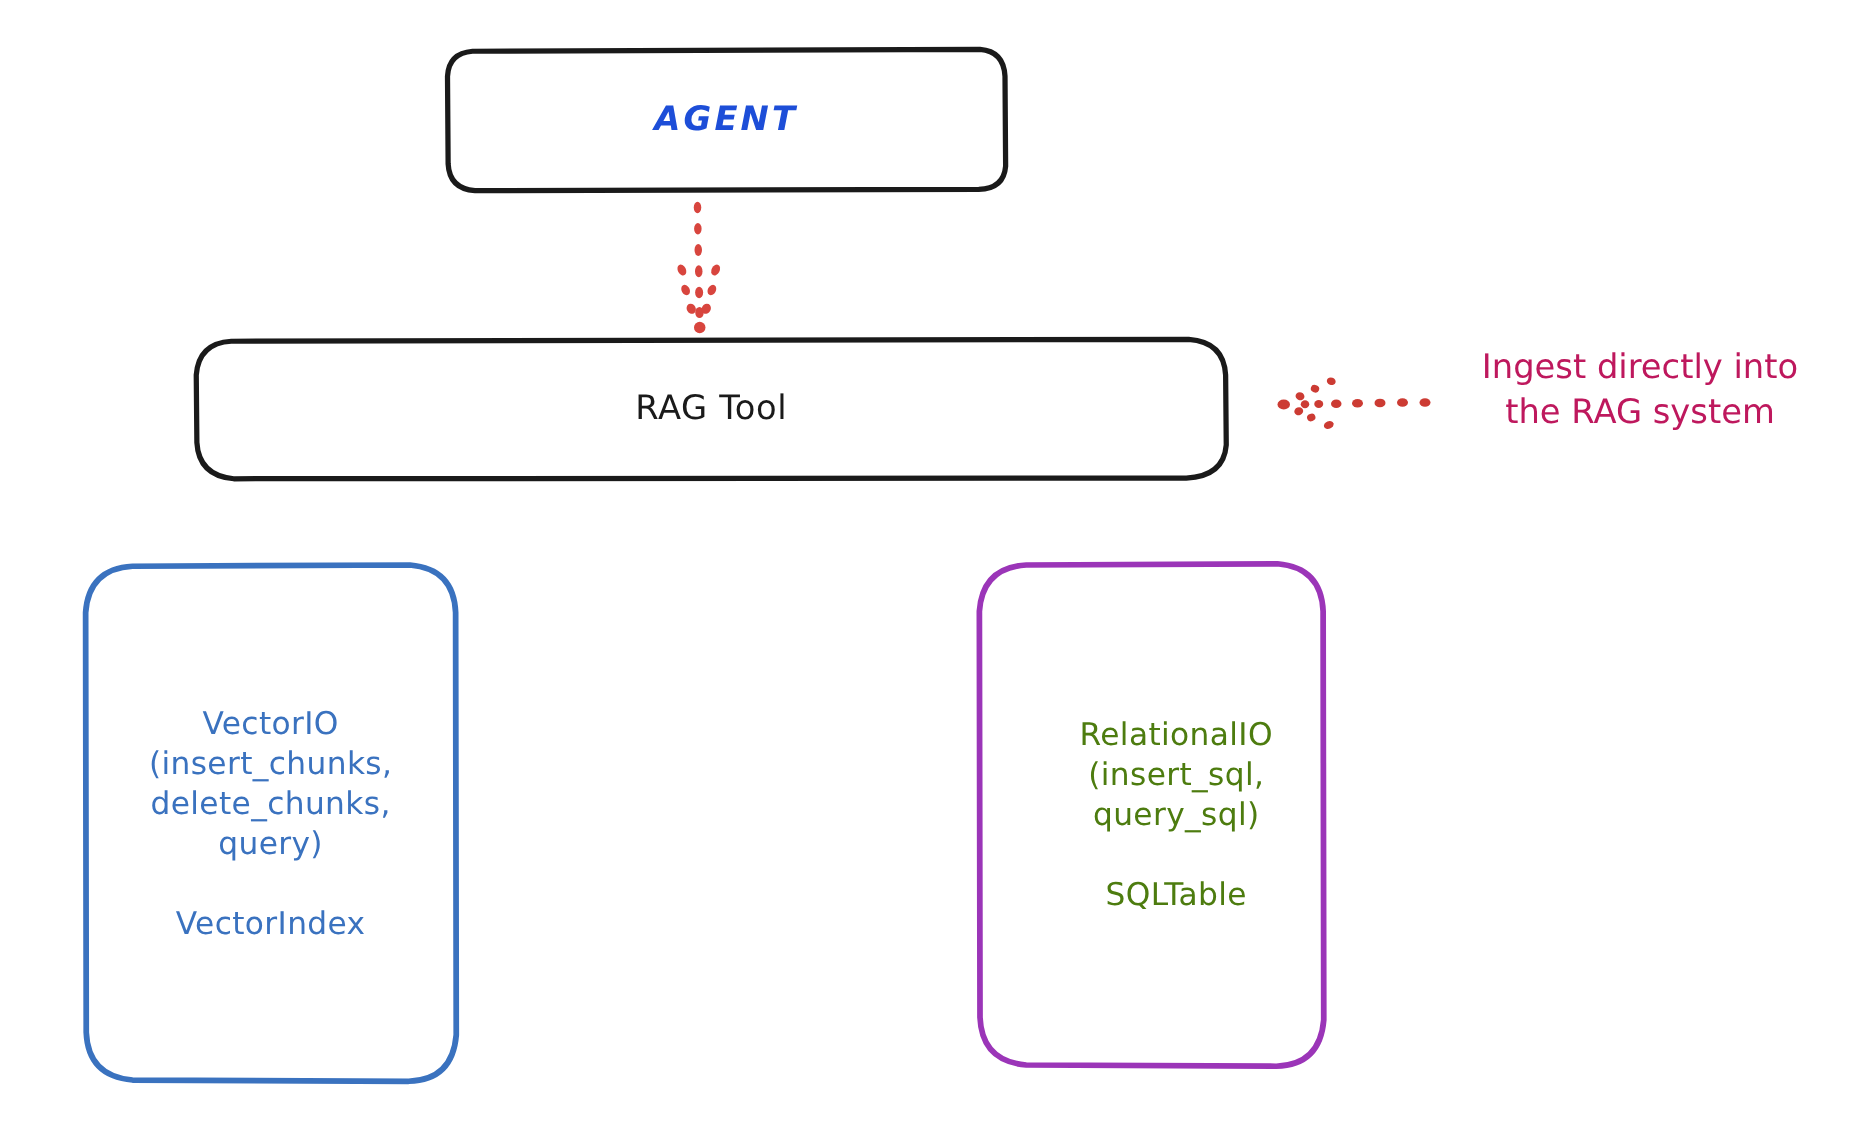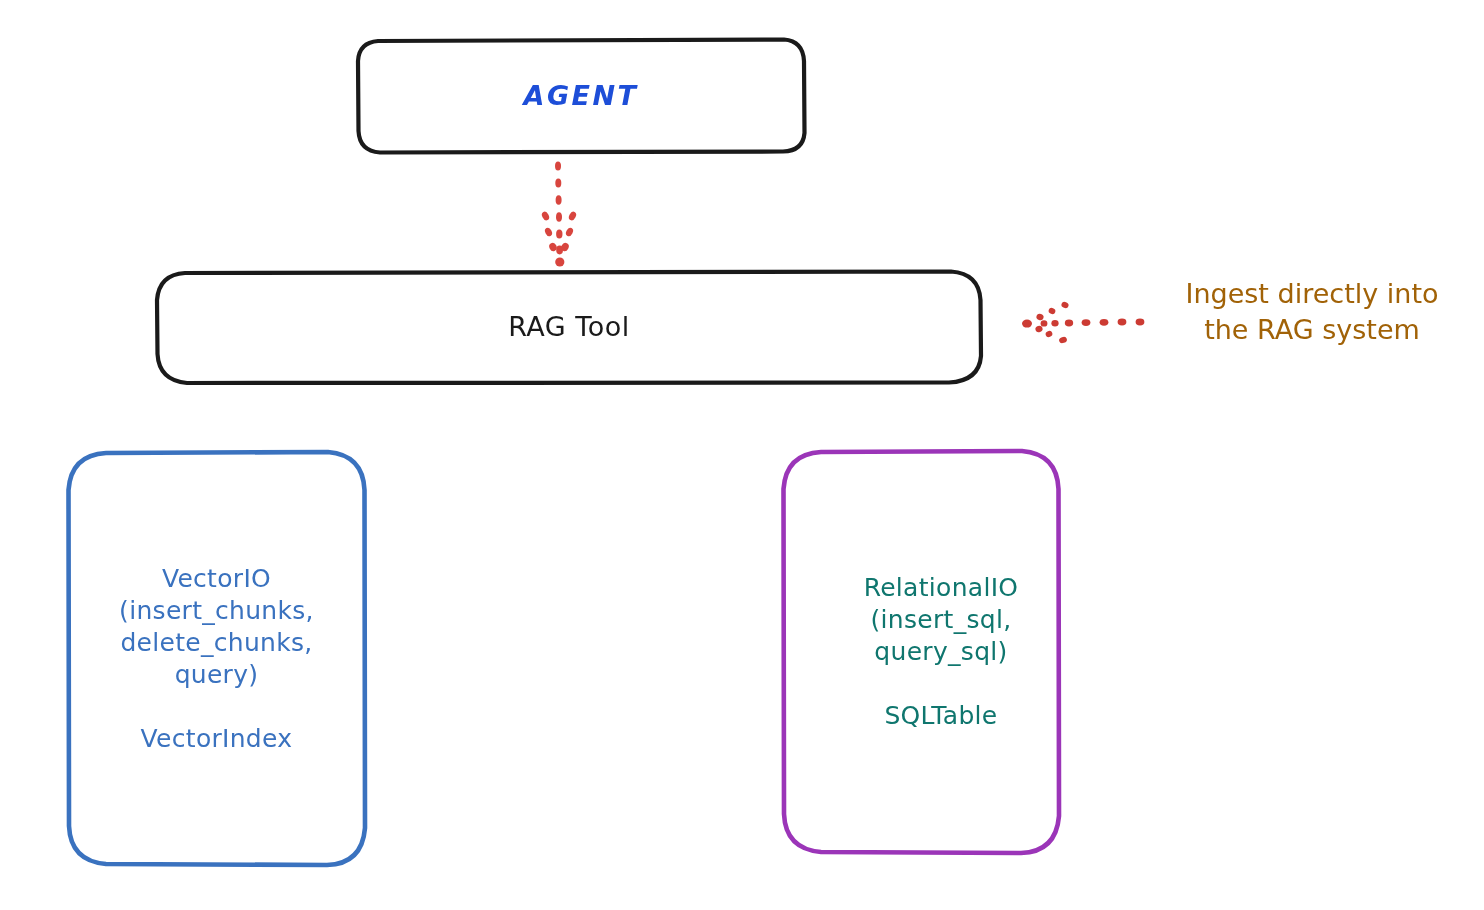--- a/index.html
+++ b/index.html
@@ -85,21 +85,21 @@
   }
   .leaf .label {
     font-family: "DejaVu Sans", sans-serif;
     font-size: 25px;
     letter-spacing: 0.3px;
     padding: 0 6px;
     text-align: center;
   }
   #vectorio-node .label { color: #3a72bf; }
   #keyvalueio-node .label { color: #3f9b48; }
-  #relationalio-node .label { color: #0f766e; margin-left: 40px; }
+  #relationalio-node .label { color: #4d7c0f; margin-left: 40px; }
 
   .sketch-border {
     position: absolute;
     left: 0; top: 0;
     width: 100%;
     height: 100%;
     z-index: 1;
     pointer-events: none;
     overflow: visible;
   }
@@ -121,21 +121,21 @@
     width: 130px;
     height: 54px;
   }
 
   
   #ingest-annotation {
     position: absolute;
     left: 1142px;
     top: 276px;
     width: 340px;
-    color: #a16207;
+    color: #be185d;
     font-family: "DejaVu Sans", sans-serif;
     font-size: 27px;
     line-height: 1.34;
     text-align: center;
     white-space: pre-line;
   }
 </style>
 </head>
 <body>
 

